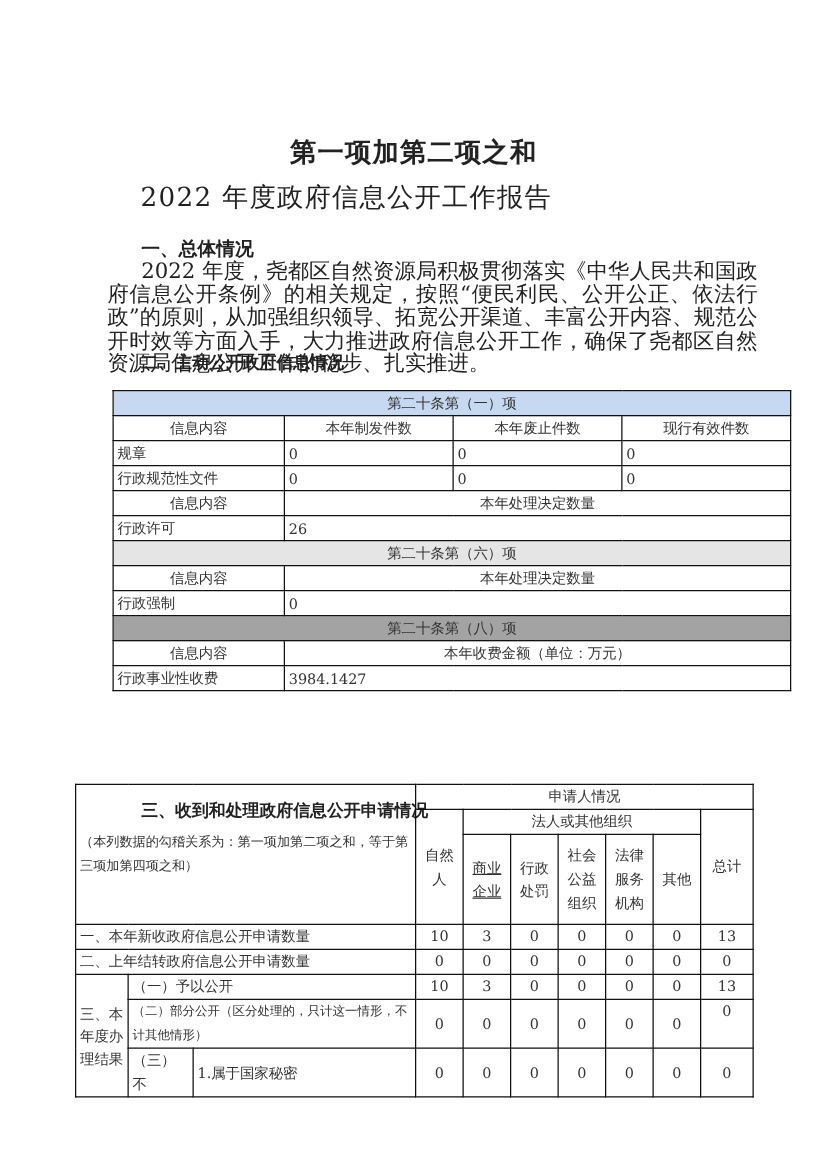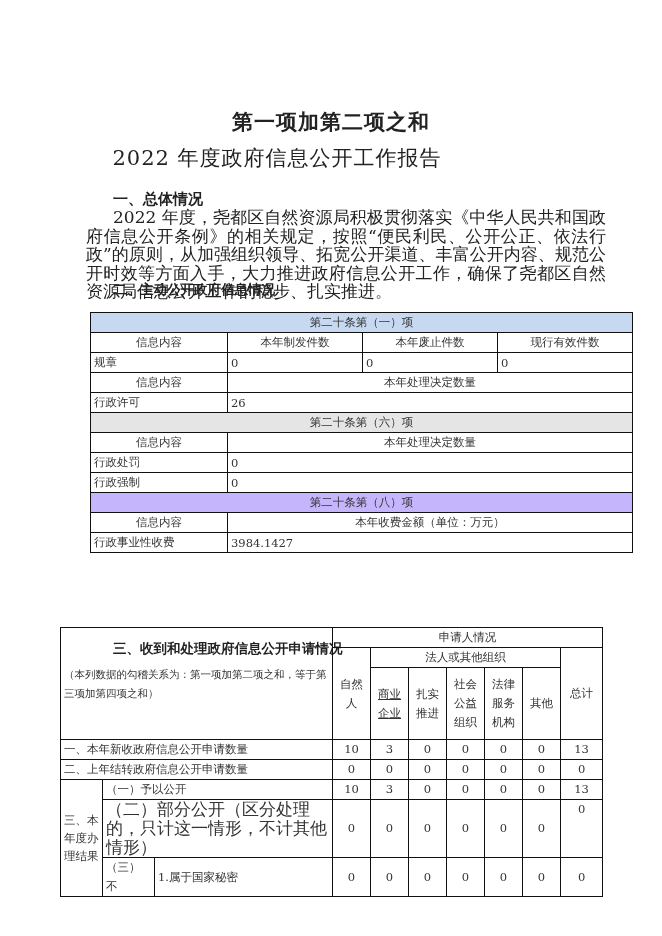--- a/index.html
+++ b/index.html
@@ -75,48 +75,50 @@
     <td class="c">本年制发件数</td>
     <td class="c">本年废止件数</td>
     <td class="c">现行有效件数</td>
   </tr>
   <tr>
     <td>规章</td>
     <td>0</td>
     <td>0</td>
     <td>0</td>
   </tr>
+  <tr>
+    <td>行政规范性文件</td>
+    <td>0</td>
+    <td>0</td>
+    <td>0</td>
+  </tr>
 
   <tr>
     <td class="c">信息内容</td>
     <td colspan="3" class="c">本年处理决定数量</td>
   </tr>
   <tr>
     <td>行政许可</td>
     <td colspan="3">26</td>
   </tr>
 
   <tr>
         <td colspan="4" class="sec" style="background: #e5e5e5;">第二十条第（六）项</td>
       </tr>
   <tr>
     <td class="c">信息内容</td>
     <td colspan="3" class="c">本年处理决定数量</td>
   </tr>
   <tr>
-    <td>行政处罚</td>
-    <td colspan="3">0</td>
-  </tr>
-  <tr>
     <td>行政强制</td>
     <td colspan="3">0</td>
   </tr>
 
   <tr>
-        <td colspan="4" class="sec" style="background: #c4b5fd;">第二十条第（八）项</td>
+        <td colspan="4" class="sec" style="background: #a3a3a3;">第二十条第（八）项</td>
       </tr>
   <tr>
     <td class="c">信息内容</td>
     <td colspan="3" class="c">本年收费金额（单位：万元）</td>
   </tr>
   <tr>
     <td>行政事业性收费</td>
     <td colspan="3">3984.1427</td>
   </tr>
 </tbody>
@@ -142,21 +144,21 @@
     <td colspan="3" rowspan="3" class="note">（本列数据的勾稽关系为：第一项加第二项之和，等于第三项加第四项之和）</td>
     <td colspan="7">申请人情况</td>
   </tr>
   <tr>
     <td rowspan="2">自然人</td>
     <td colspan="5">法人或其他组织</td>
     <td rowspan="2">总计</td>
   </tr>
   <tr style="height:72px">
     <td class="ul">商业企业</td>
-    <td>扎实推进</td>
+    <td>行政处罚</td>
     <td>社会公益组织</td>
     <td>法律服务机构</td>
     <td>其他</td>
   </tr>
 
   <tr>
     <td colspan="3" class="l">一、本年新收政府信息公开申请数量</td>
     <td>10</td>
     <td>3</td>
     <td>0</td>
@@ -181,21 +183,21 @@
     <td colspan="2" class="l">（一）予以公开</td>
     <td>10</td>
     <td>3</td>
     <td>0</td>
     <td>0</td>
     <td>0</td>
     <td>0</td>
     <td>13</td>
   </tr>
   <tr>
-    <td colspan="2" class="l" style="font-size:17px">（二）部分公开（区分处理的，只计这一情形，不计其他情形）</td>
+    <td colspan="2" class="l" style="font-size:10px">（二）部分公开（区分处理的，只计这一情形，不计其他情形）</td>
     <td>0</td>
     <td>0</td>
     <td>0</td>
     <td>0</td>
     <td>0</td>
     <td>0</td>
     <td class="vtop">0</td>
   </tr>
   <tr>
     <td class="l">（三）不</td>

